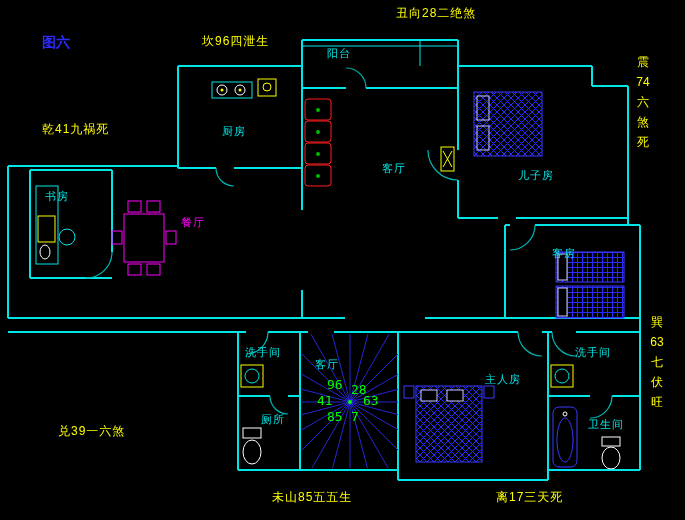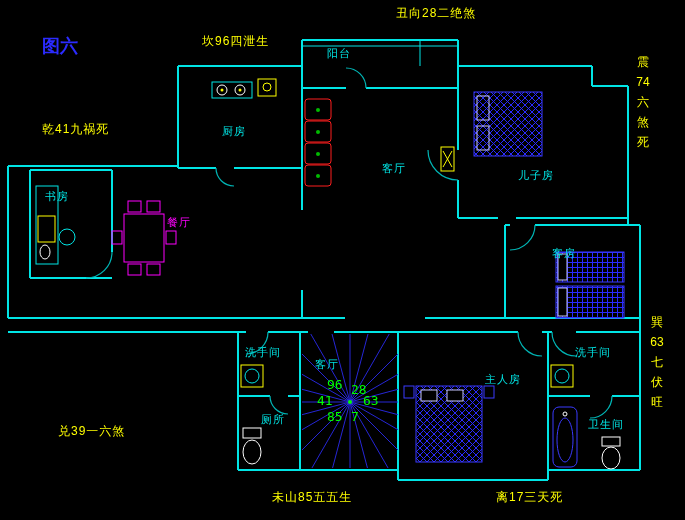--- a/index.html
+++ b/index.html
@@ -2,25 +2,25 @@
 <html><head>
 <meta charset="utf-8">
 <style>
   html,body{margin:0;padding:0;}
   body{
     width:685px;height:520px;background:#000;position:relative;overflow:hidden;
     font-family:"Liberation Sans", sans-serif;
   }
   svg{position:absolute;left:0;top:0;}
   span{position:absolute;white-space:nowrap;text-align:right;}
-  .fig{color:#2b2bff;font-size:18px;font-weight:bold;}
+  .fig{color:#2b2bff;font-size:14px;font-weight:bold;}
   .anno{color:#ffff00;font-size:12px;letter-spacing:1px;}
   .vert{color:#ffff00;font-size:12px;white-space:pre-line;text-align:center;line-height:20px;width:30px;}
   .room{color:#00e5e5;font-size:11px;letter-spacing:1px;}
-  .room.magenta{color:#ff00ff;}
+  .room.magenta{color:#ff00ff;margin-left:14px;}
   .num{color:#00ff00;font-size:13px;font-family:"DejaVu Sans Mono", monospace;}
 </style>
 </head>
 <body>
 
 <div style="position:absolute;left:0;top:0;width:685px;height:520px;">
 
 <svg width="685" height="520" viewBox="0 0 685 520">
   <defs>
     <pattern id="hatchX" width="7" height="7" patternUnits="userSpaceOnUse">

